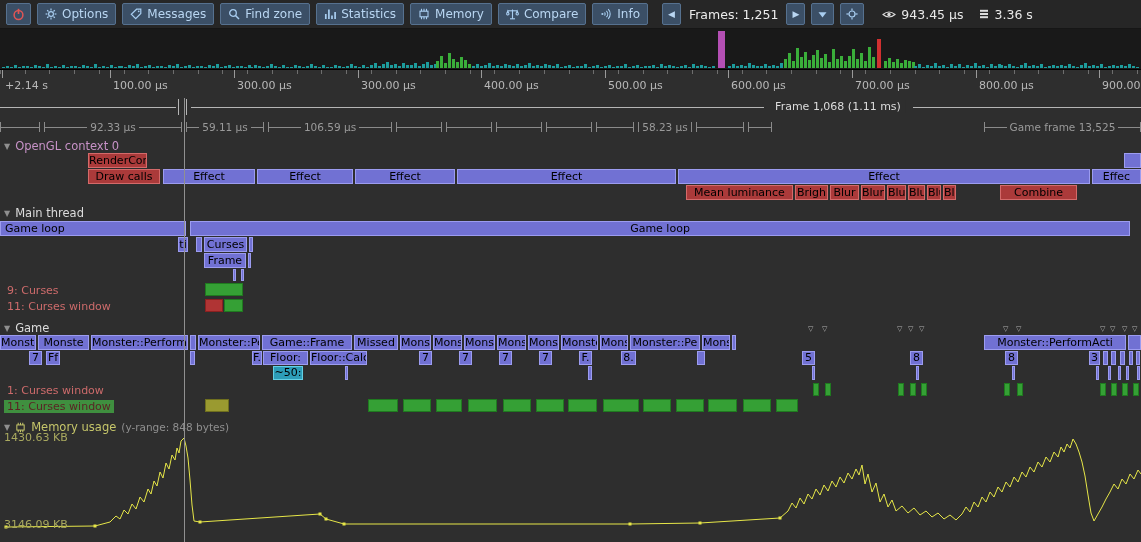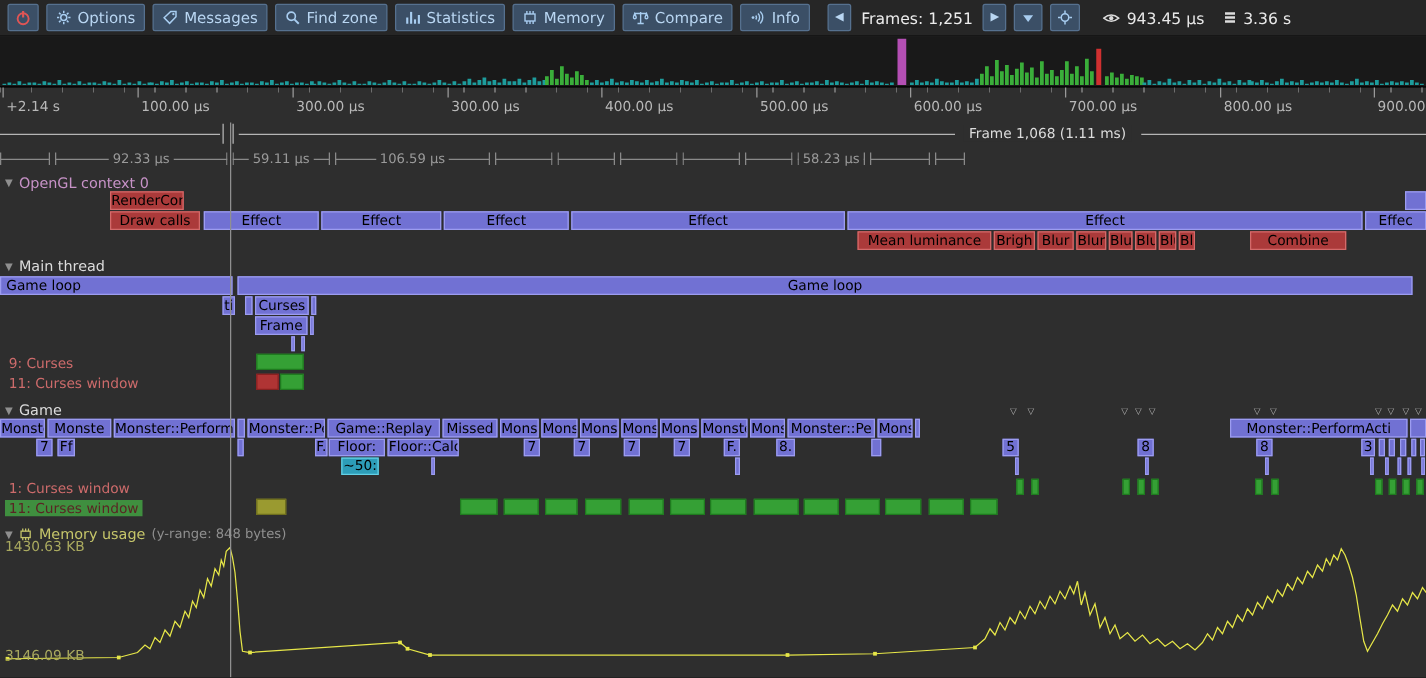--- a/index.html
+++ b/index.html
@@ -626,20 +626,27 @@
       <div class="sub-seg" style="left: 696px; width: 48px; top: 119px;">
         <div class="sub-tick sub-tick-l"></div>
         <div class="sub-tick sub-tick-r"></div>
         <div class="sub-line"></div>
       </div>
       <div class="sub-seg" style="left: 748px; width: 24px; top: 119px;">
         <div class="sub-tick sub-tick-l"></div>
         <div class="sub-tick sub-tick-r"></div>
         <div class="sub-line"></div>
       </div>
+      <div class="sub-seg" style="left: 984px; width: 157px; top: 119px;">
+        <div class="sub-tick sub-tick-l"></div>
+        <div class="sub-tick sub-tick-r"></div>
+        <div class="sub-line"></div>
+        <div class="sub-label">Game frame 13,525</div>
+        <div class="sub-line"></div>
+      </div>
       <div class="zone z-red" style="left: 88px; top: 153px; width: 59px; height: 15px; line-height: 13px;">RenderCont</div>
       <div class="zone z-violet" style="left: 1124px; top: 153px; width: 17px; height: 15px; line-height: 13px;"></div>
       <div class="zone z-red" style="left: 88px; top: 169px; width: 72px; height: 15px; line-height: 13px;">Draw calls</div>
       <div class="zone z-violet" style="left: 163px; top: 169px; width: 92px; height: 15px; line-height: 13px;">Effect</div>
       <div class="zone z-violet" style="left: 257px; top: 169px; width: 96px; height: 15px; line-height: 13px;">Effect</div>
       <div class="zone z-violet" style="left: 355px; top: 169px; width: 100px; height: 15px; line-height: 13px;">Effect</div>
       <div class="zone z-violet" style="left: 457px; top: 169px; width: 219px; height: 15px; line-height: 13px;">Effect</div>
       <div class="zone z-violet" style="left: 678px; top: 169px; width: 412px; height: 15px; line-height: 13px;">Effect</div>
       <div class="zone z-violet" style="left: 1092px; top: 169px; width: 49px; height: 15px; line-height: 13px;">Effec</div>
       <div class="zone z-red" style="left: 686px; top: 185px; width: 107px; height: 15px; line-height: 13px;">Mean luminance</div>
@@ -659,21 +666,21 @@
       <div class="zone z-violet" style="left: 249px; top: 237px; width: 4px; height: 15px; line-height: 13px;"></div>
       <div class="zone z-violet" style="left: 204px; top: 253px; width: 42px; height: 15px; line-height: 13px;">Frame</div>
       <div class="zone z-violet" style="left: 248px; top: 253px; width: 3px; height: 15px; line-height: 13px;"></div>
       <div class="zone z-violet" style="left: 233px; top: 269px; width: 3px; height: 12px; line-height: 10px;"></div>
       <div class="zone z-violet" style="left: 241px; top: 269px; width: 3px; height: 12px; line-height: 10px;"></div>
       <div class="zone z-violet" style="left: 0px; top: 335px; width: 36px; height: 15px; line-height: 13px;">Monste</div>
       <div class="zone z-violet" style="left: 38px; top: 335px; width: 51px; height: 15px; line-height: 13px;">Monste</div>
       <div class="zone z-violet" style="left: 91px; top: 335px; width: 97px; height: 15px; line-height: 13px;">Monster::PerformA</div>
       <div class="zone z-violet" style="left: 190px; top: 335px; width: 6px; height: 15px; line-height: 13px;"></div>
       <div class="zone z-violet" style="left: 198px; top: 335px; width: 62px; height: 15px; line-height: 13px;">Monster::Pe</div>
-      <div class="zone z-violet" style="left: 262px; top: 335px; width: 90px; height: 15px; line-height: 13px;">Game::Replay</div>
+      <div class="zone z-violet" style="left: 262px; top: 335px; width: 90px; height: 15px; line-height: 13px;">Game::Frame</div>
       <div class="zone z-violet" style="left: 354px; top: 335px; width: 44px; height: 15px; line-height: 13px;">Missed</div>
       <div class="zone z-violet" style="left: 400px; top: 335px; width: 31px; height: 15px; line-height: 13px;">Monst</div>
       <div class="zone z-violet" style="left: 433px; top: 335px; width: 29px; height: 15px; line-height: 13px;">Monst</div>
       <div class="zone z-violet" style="left: 464px; top: 335px; width: 31px; height: 15px; line-height: 13px;">Monst</div>
       <div class="zone z-violet" style="left: 497px; top: 335px; width: 29px; height: 15px; line-height: 13px;">Monst</div>
       <div class="zone z-violet" style="left: 528px; top: 335px; width: 31px; height: 15px; line-height: 13px;">Monst</div>
       <div class="zone z-violet" style="left: 561px; top: 335px; width: 37px; height: 15px; line-height: 13px;">Monste</div>
       <div class="zone z-violet" style="left: 600px; top: 335px; width: 28px; height: 15px; line-height: 13px;">Mons</div>
       <div class="zone z-violet" style="left: 630px; top: 335px; width: 70px; height: 15px; line-height: 13px;">Monster::Pe</div>
       <div class="zone z-violet" style="left: 702px; top: 335px; width: 28px; height: 15px; line-height: 13px;">Mons</div>

